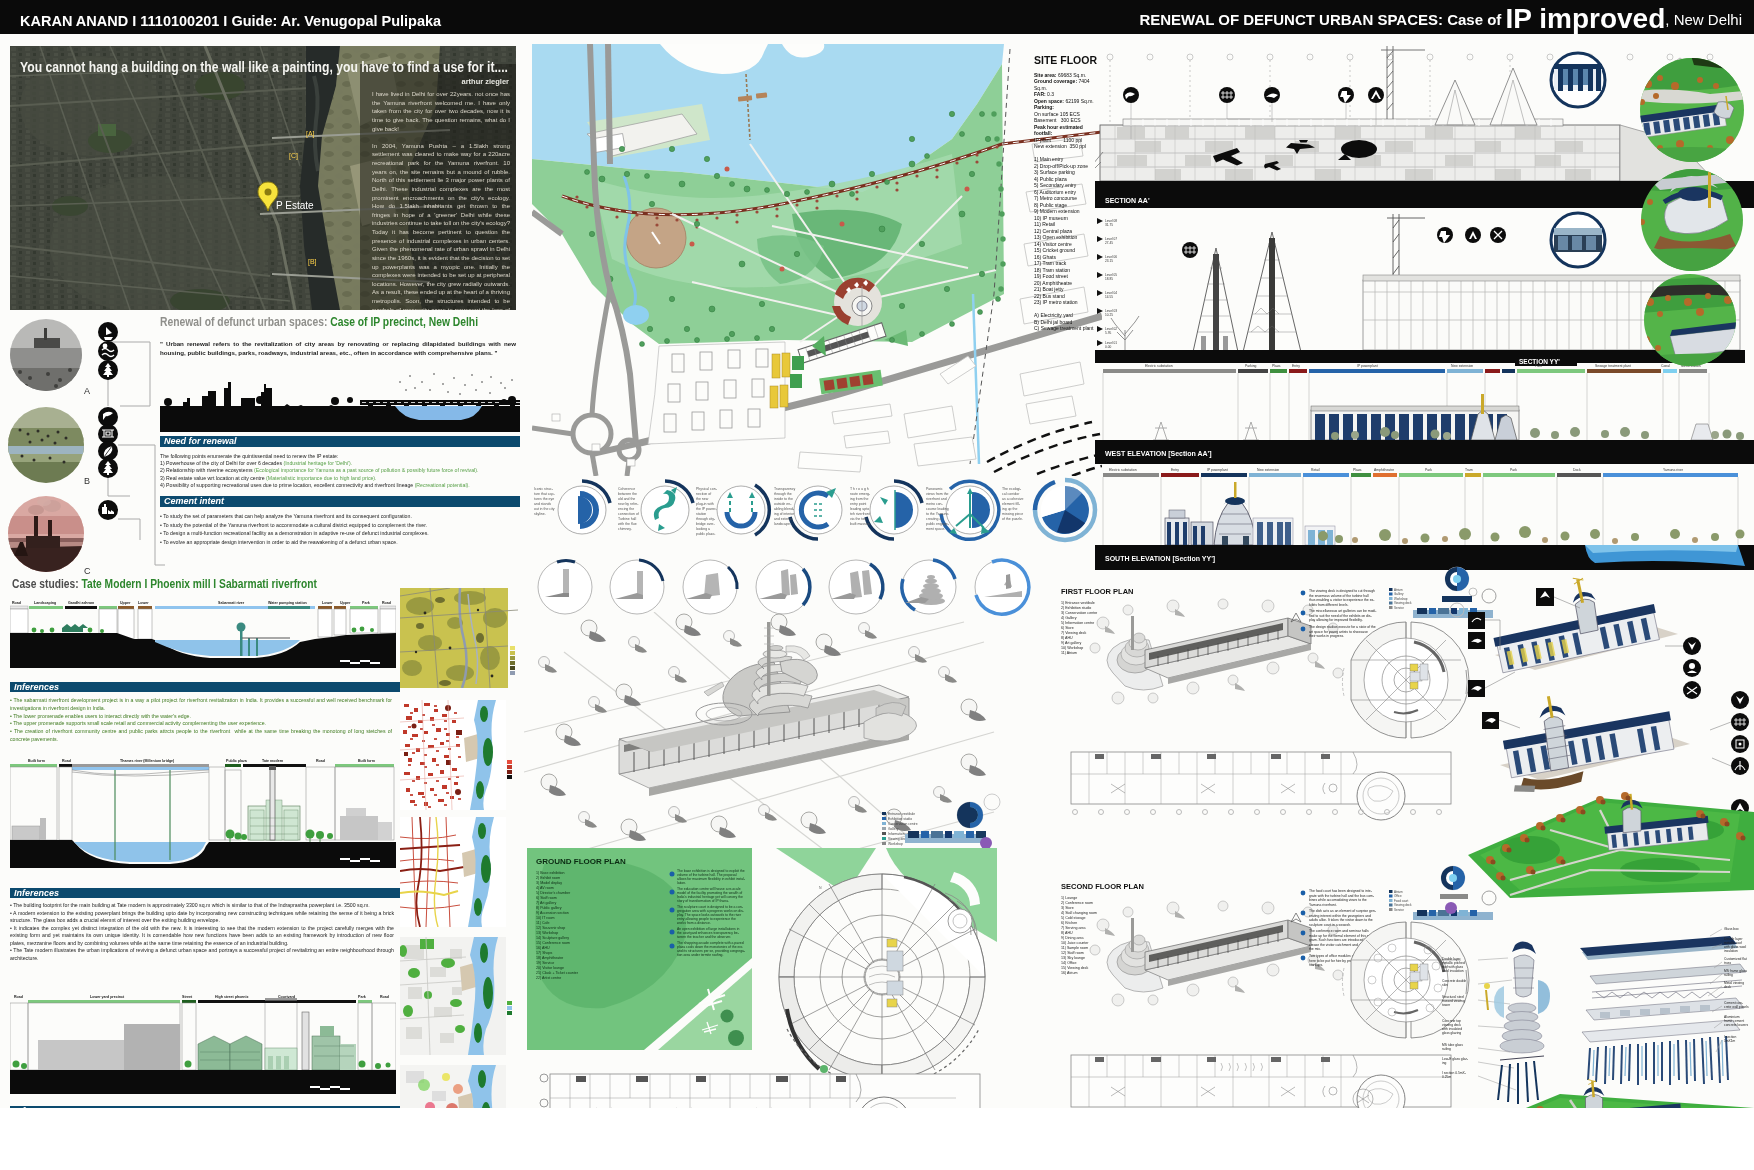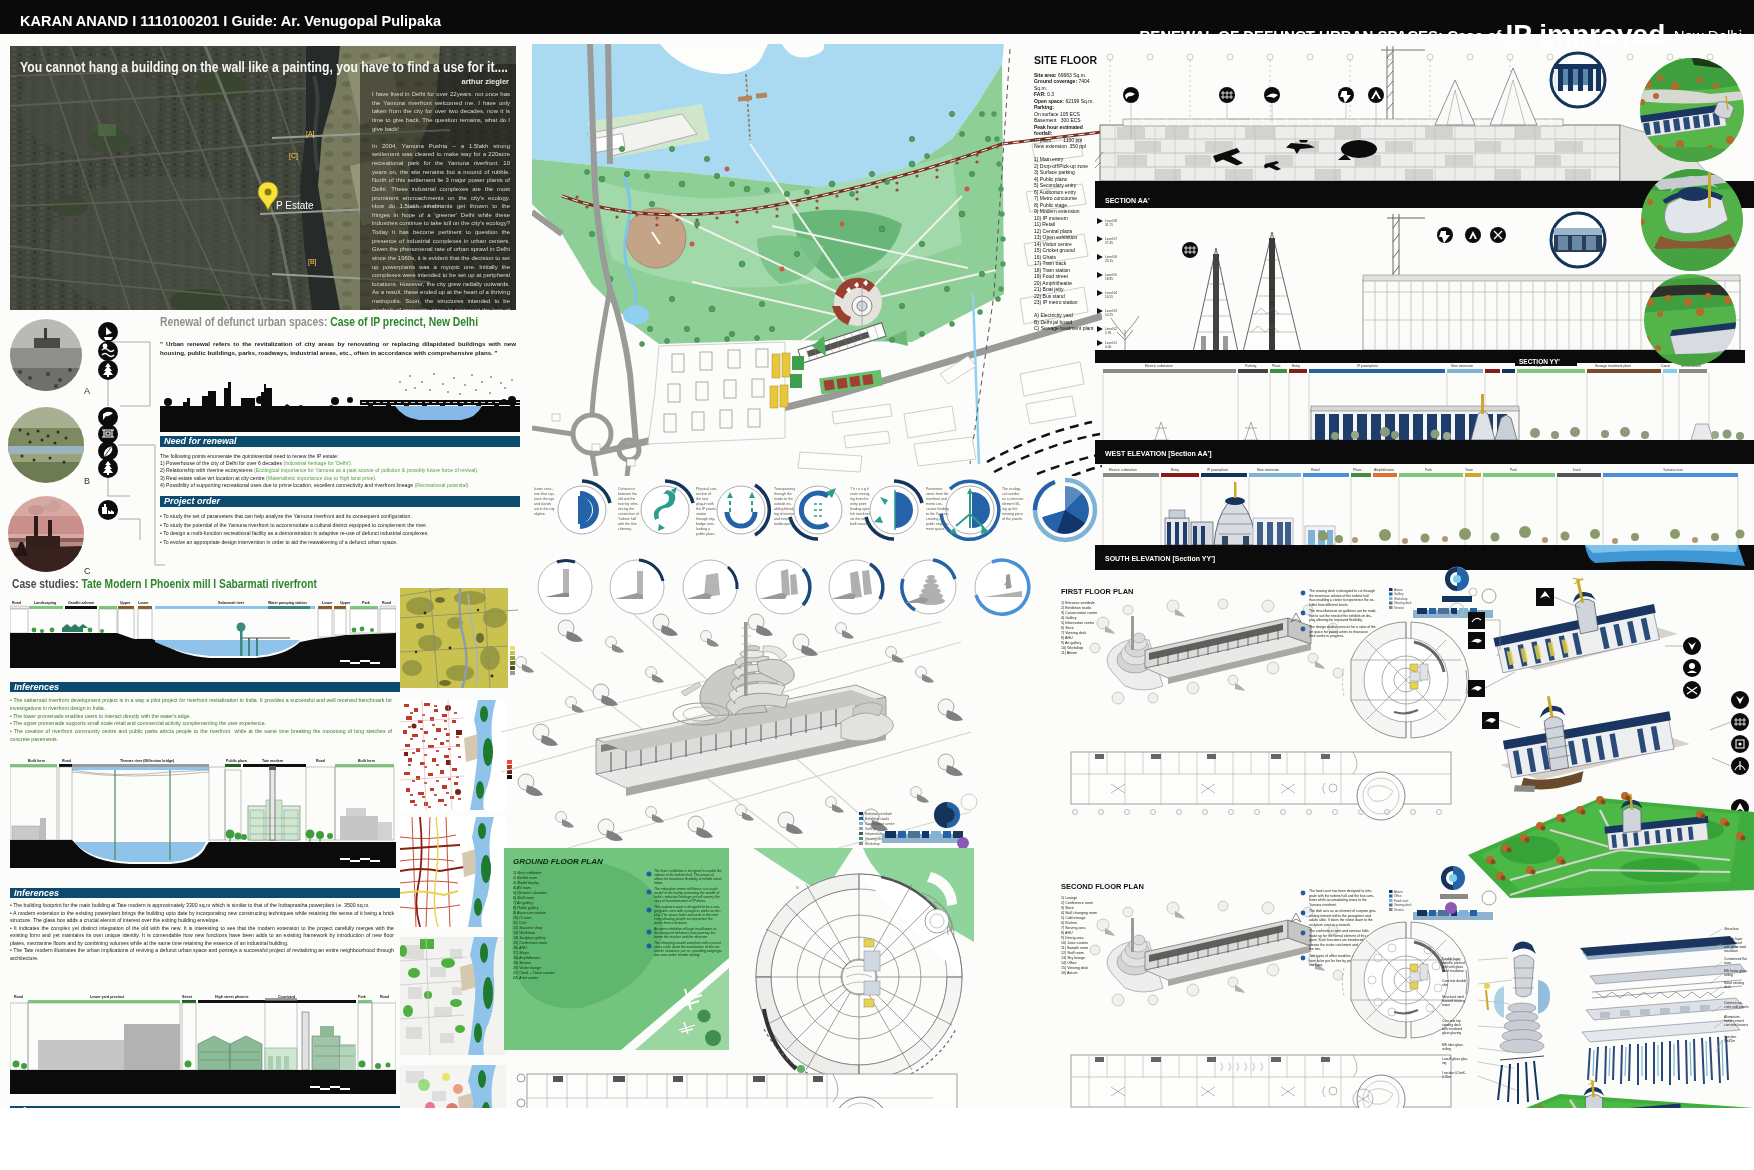--- a/index.html
+++ b/index.html
@@ -9,21 +9,21 @@
 svg{display:block;}
 </style>
 </head>
 <body>
 <div id="page">
 
 <div class="abs" style="left:0;top:0;width:1754px;height:34px;background:#0a0a0a;"></div>
 
 <div class="abs" style="left:20px;top:13px;color:#fff;font-weight:bold;font-size:14.5px;">KARAN ANAND I 1110100201 I Guide: Ar. Venugopal Pulipaka</div>
 
-<div class="abs" style="right:12px;top:16px;height:33px;color:#fff;display:flex;align-items:flex-end;">
+<div class="abs" style="right:12px;top:0;height:33px;color:#fff;display:flex;align-items:flex-end;">
       <span style="font-weight:bold;font-size:15px;padding-bottom:5px;">RENEWAL OF DEFUNCT URBAN SPACES: Case of&nbsp;</span>
       <span style="font-weight:bold;font-size:28px;line-height:1;">IP improved</span>
       <span style="font-weight:normal;font-size:15px;padding-bottom:5px;text-align:center;">, New Delhi</span>
     </div>
 
 <div class="abs" id="satmap" style="left:10px;top:46px;width:506px;height:264px;overflow:hidden;">
 <svg width="506" height="264" viewBox="0 0 506 264">
 <defs>
 <pattern id="city" width="14" height="11" patternUnits="userSpaceOnUse">
 <rect width="14" height="11" fill="#41453c"></rect>
@@ -266,21 +266,21 @@
           <circle cx="352" cy="30" r="4"></circle>
           <circle cx="344" cy="32" r="3"></circle>
         </g>
 <rect x="0" y="58" width="360" height="2" fill="#0b0b0b"></rect>
 </svg>
 
 <div class="bar" style="left:160px;top:126px;width:356px;height:11px;font-size:9px;padding-left:4px;">Need for renewal</div>
 
 <div class="abs" style="left:160px;top:143px;width:358px;font-size:5.2px;line-height:1.38;color:#1c1c1c;">The following points enumerate the quintissential need to renew the IP estate:<br>1) Powerhouse of the city of Delhi for over 6 decades <span style="color:#58a048">(Industrial heritage for 'Delhi').</span><br>2) Relationship with riverine ecosystems <span style="color:#58a048">(Ecological importance for Yamuna as a past source of pollution &amp; possibly future force of revival).</span><br>3) Real estate value wrt location at city centre <span style="color:#58a048">(Materialistic importance due to high land price).</span><br>4) Possibility of supporting recreational uses due to prime location, excellent connectivity and riverfront lineage <span style="color:#58a048">(Recreational potential).</span></div>
 
-<div class="bar" style="left:160px;top:186px;width:356px;height:11px;font-size:9px;padding-left:4px;">Project order</div>
+<div class="bar" style="left:160px;top:186px;width:356px;height:11px;font-size:9px;padding-left:4px;">Cement intent</div>
 
 <div class="abs" style="left:160px;top:202px;width:358px;font-size:5.2px;line-height:1.65;color:#1c1c1c;">• To study the set of parameters that can help analyze the Yamuna riverfront and its consequent configuration.<br>• To study the potential of the Yamuna riverfront to accommodate a cultural district equipped to complement the river.<br>• To design a multi-function recreational facility as a demonstration in adaptive re-use of defunct industrial complexes.<br>• To evolve an appropriate design intervention in order to aid the reawakening of a defunct urban space.</div>
 </div>
 
 <div class="abs" id="casestudies" style="left:0;top:572px;width:530px;height:598px;">
 
 <svg class="abs" style="left:0;top:0;" width="530" height="22" viewBox="0 0 530 22">
         <text x="12" y="16" font-size="12" font-weight="bold" font-family="Liberation Sans,sans-serif" textLength="305" lengthAdjust="spacingAndGlyphs"><tspan fill="#4d4d4d">Case studies: </tspan><tspan fill="#2d862d">Tate Modern I Phoenix mill I Sabarmati riverfront</tspan></text>
       </svg>
 
@@ -1278,21 +1278,21 @@
 
 <g transform="translate(470,117)">
           <circle r="27" fill="#fff" stroke="#888" stroke-width="0.6"></circle>
           <path d="M-10 -25 A27 27 0 1 1 -26 8" stroke="#4a90d9" stroke-width="3.5" fill="none"></path>
           <path d="M-18 10 L20 4 L20 10 Z M2 -2 l5 -8 3 10 Z" fill="#b0b0b0"></path>
           <path d="M4 -12 l4 -1 1 14 -5 1 Z" fill="#9a9a9a"></path>
         </g>
 </svg>
 </div>
 
-<div class="abs" id="midplans" style="left:501px;top:612px;width:480px;height:558px;font-style:italic;">
+<div class="abs" id="midplans" style="left:524px;top:612px;width:480px;height:558px;">
 <svg width="480" height="558" viewBox="0 0 480 558">
 <defs>
 <g id="sktree">
             <circle r="8" fill="#f6f6f4" stroke="#a8a8a5" stroke-width="1"></circle>
             <path d="M1 3 q12 3 16 10 q-10 3 -17 -3 Z" fill="#808080"></path>
           </g>
 <g id="sktree2">
             <circle r="5.5" fill="#f6f6f4" stroke="#aaa" stroke-width="0.8"></circle>
             <path d="M1 2 q9 3 12 8 q-7 2 -12 -2 Z" fill="#8a8a88"></path>
           </g>

